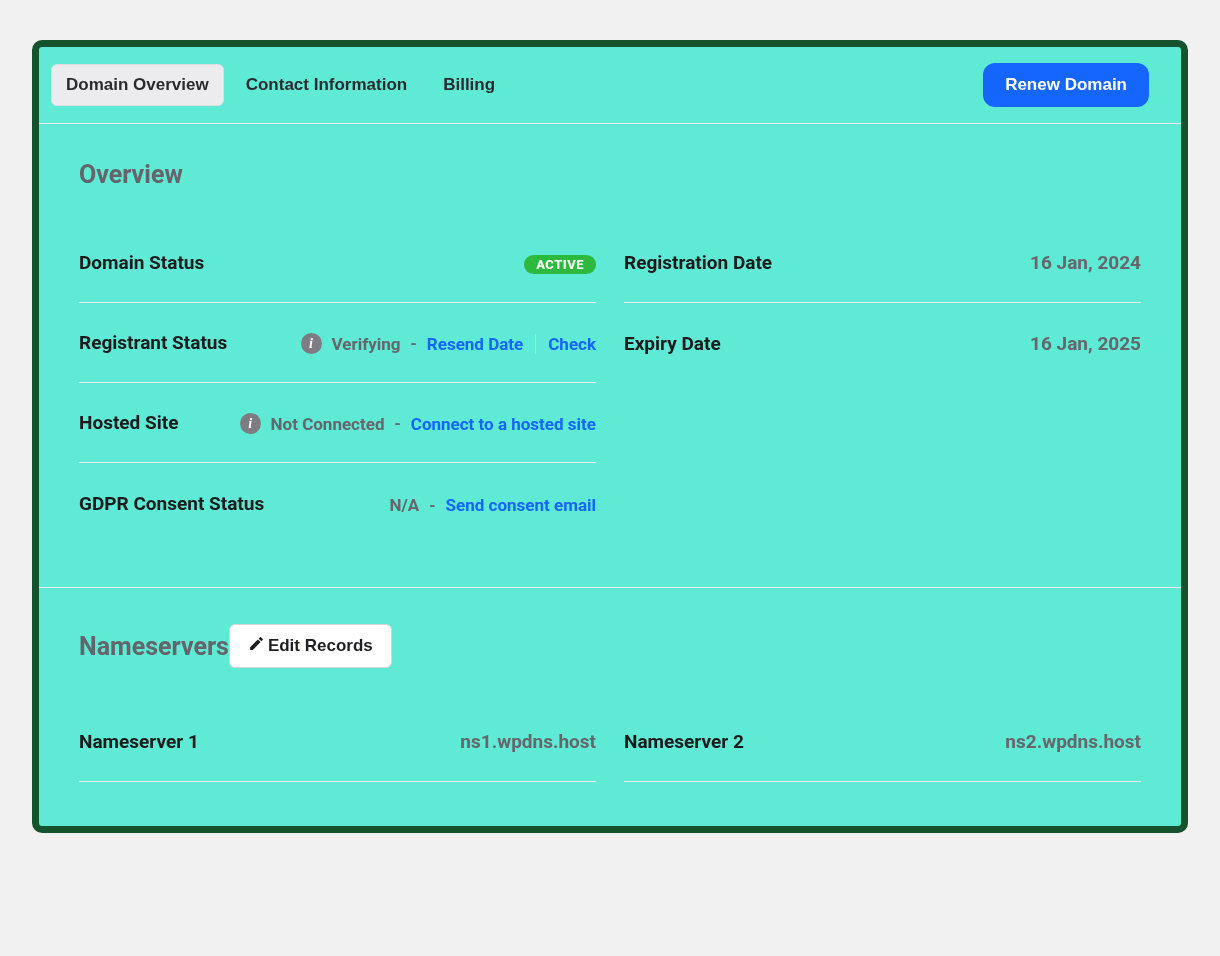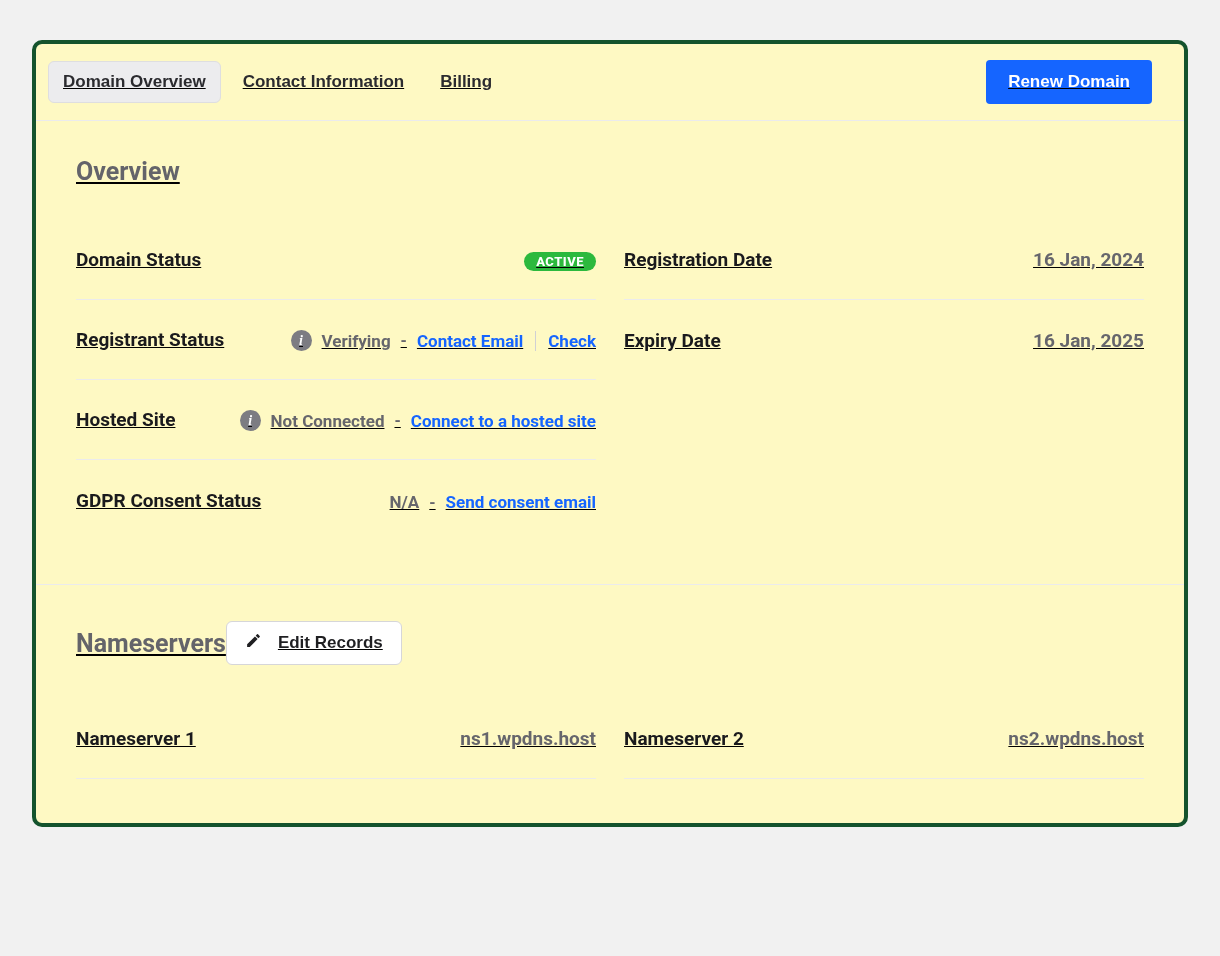--- a/index.html
+++ b/index.html
@@ -8,26 +8,25 @@
       padding: 0;
     }
     
     body {
       background: #f1f1f1;
       font-family: -apple-system, BlinkMacSystemFont, "Segoe UI", Roboto, "Helvetica Neue", Arial, sans-serif;
       padding: 40px 32px;
     }
     
     .card {
-      background: #fef9c3;
+      background: #5eead4;
       border-radius: 10px;
-      border: 4px solid #14532d;
+      border: 7px solid #14532d;
       max-width: 1156px;
       margin: 0 auto;
-      text-decoration: underline;
     }
     
     .tabs-bar {
       display: flex;
       align-items: center;
       justify-content: space-between;
       padding: 16px 32px 16px 12px;
       border-bottom: 1px solid #ebebed;
     }
     
@@ -52,21 +51,21 @@
       border: 1px solid #dedee0;
     }
     
     .btn-primary {
       background: #1565ff;
       color: #fff;
       font-size: 17px;
       font-weight: 700;
       border: none;
       padding: 12px 22px;
-      border-radius: 4px;
+      border-radius: 12px;
       cursor: pointer;
     }
     
     .section {
       padding: 36px 40px 44px;
       border-bottom: 1px solid #ebebed;
     }
     
     .section:last-child {
       border-bottom: none;
@@ -81,21 +80,21 @@
     
     .section-title {
       font-size: 25px;
       font-weight: 700;
       color: #64646a;
     }
     
     .btn-outline {
       display: inline-flex;
       align-items: center;
-      gap: 16px;
+      gap: 3px;
       background: #fff;
       border: 1px solid #d6d6d9;
       border-radius: 6px;
       padding: 10px 18px;
       font-size: 17px;
       font-weight: 700;
       color: #1f1f22;
       cursor: pointer;
     }
     
@@ -219,21 +218,21 @@
         <div class="row-label">Registration Date</div>
         <div class="row-value">16 Jan, 2024</div>
       </div>
 
       <div class="row">
         <div class="row-label">Registrant Status</div>
         <div class="row-right">
           <span class="info-icon">i</span>
           <span class="text-muted">Verifying</span>
           <span class="separator-dash">-</span>
-          <a class="link">Contact Email</a>
+          <a class="link">Resend Date</a>
           <span class="vdiv"></span>
           <a class="link">Check</a>
         </div>
       </div>
 
       <div class="row" style="border-bottom:none;">
         <div class="row-label">Expiry Date</div>
         <div class="row-value">16 Jan, 2025</div>
       </div>
 

